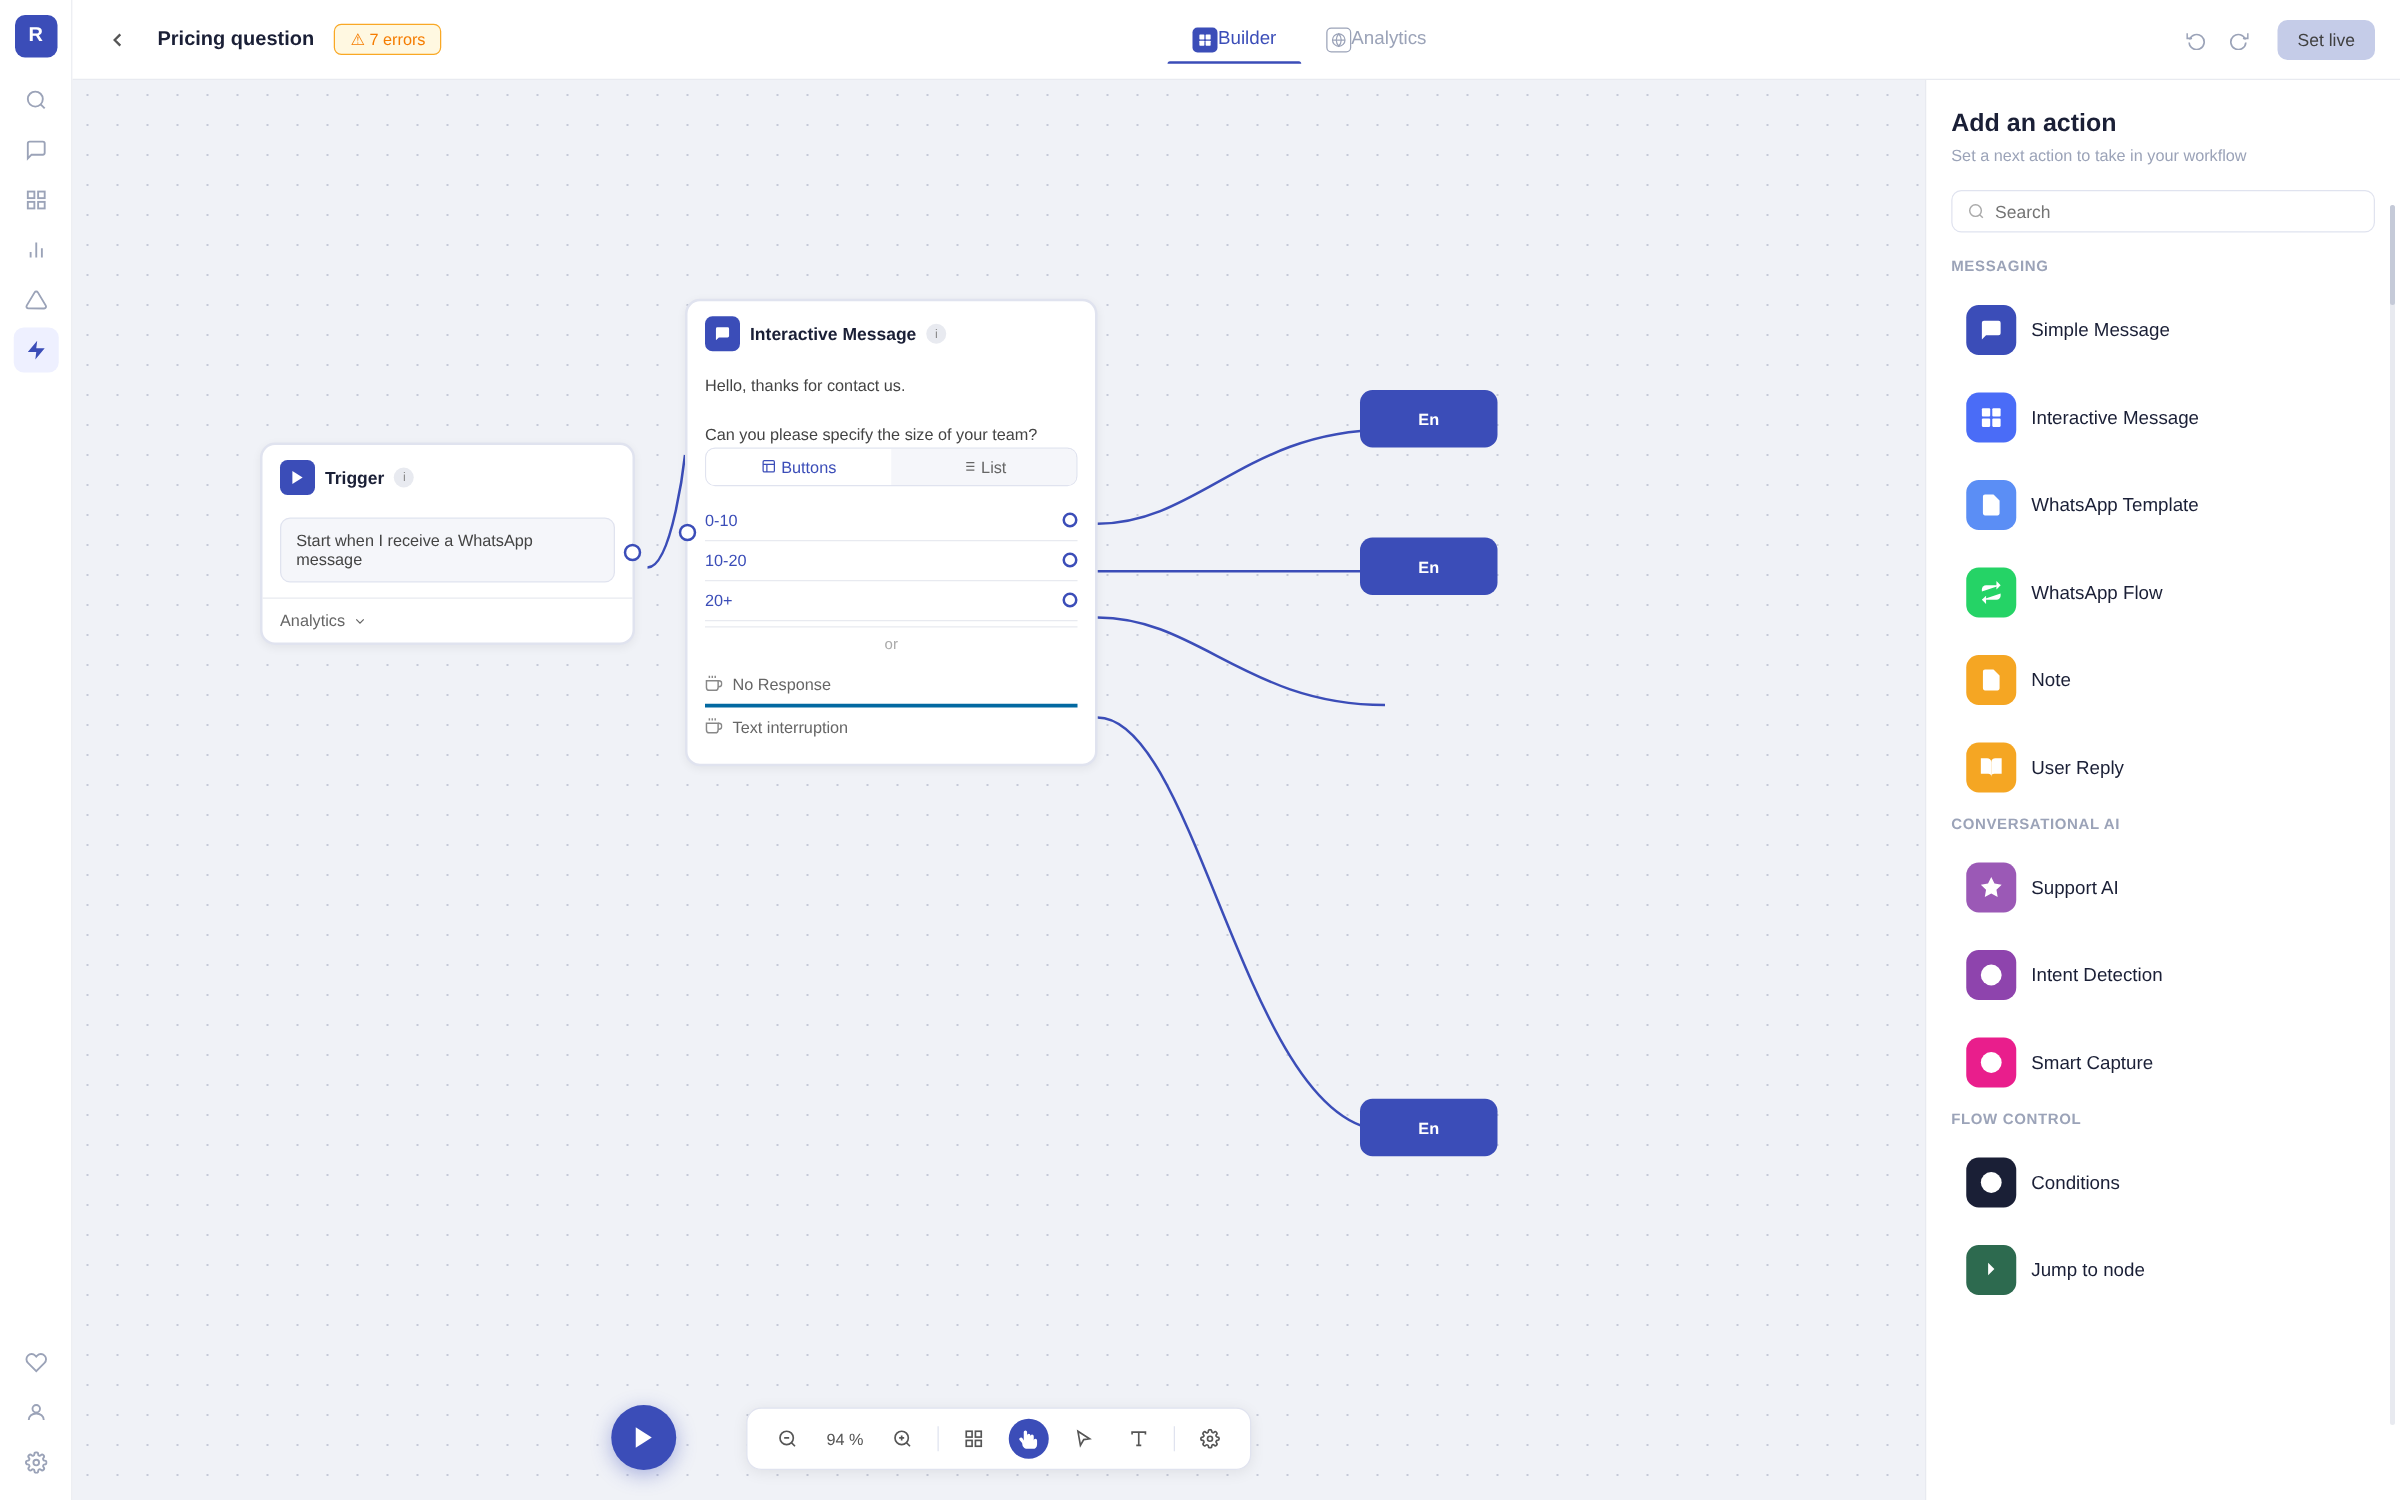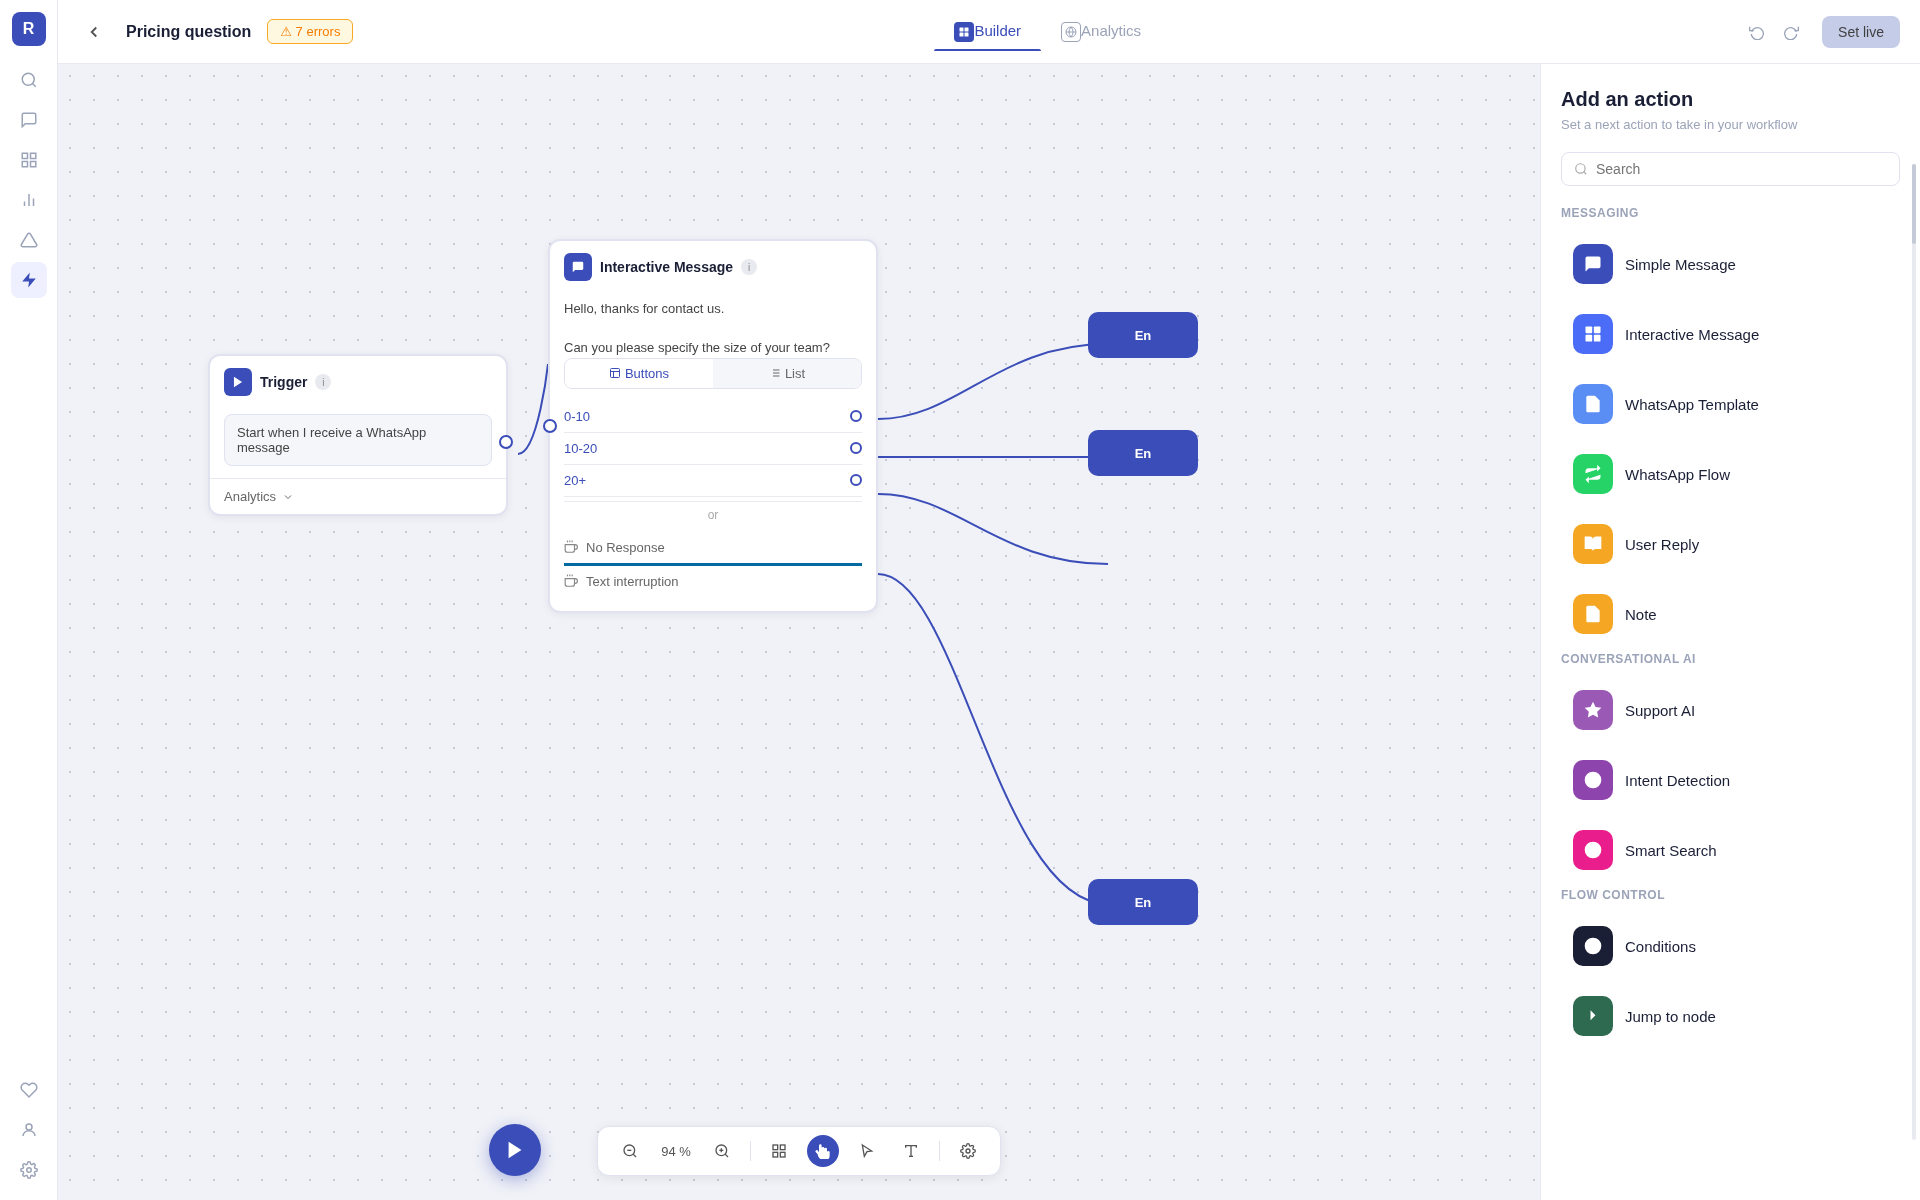--- a/index.html
+++ b/index.html
@@ -812,41 +812,41 @@
           <polyline points="17,1 21,5 17,9"></polyline>
           <path d="M3,11V9a4,4,0,0,1,4-4h14"></path>
           <polyline points="7,23 3,19 7,15"></polyline>
           <path d="M21,13v2a4,4,0,0,1-4,4H3"></path>
         </svg>
     </div>
     <span class="action-label">WhatsApp Flow</span>
   </div>
 
   <div class="action-item">
-    <div class="action-icon orange-book">
-      <svg width="20" height="20" viewBox="0 0 24 24" fill="white">
-          <path d="M2 3h6a4 4 0 0 1 4 4v14a3 3 0 0 0-3-3H2z"></path>
-          <path d="M22 3h-6a4 4 0 0 0-4 4v14a3 3 0 0 1 3-3h7z"></path>
-        </svg>
-    </div>
-    <span class="action-label">User Reply</span>
-  </div>
-
-  <div class="action-item">
     <div class="action-icon orange">
       <svg width="20" height="20" viewBox="0 0 24 24" fill="white">
           <path d="M14,2H6C4.9,2,4,2.9,4,4v16c0,1.1,0.9,2,2,2h12c1.1,0,2-0.9,2-2V8L14,2z"></path>
           <polyline points="14,2 14,8 20,8"></polyline>
           <line x1="16" y1="13" x2="8" y2="13"></line>
           <line x1="16" y1="17" x2="8" y2="17"></line>
         </svg>
     </div>
     <span class="action-label">Note</span>
   </div>
 
+  <div class="action-item">
+    <div class="action-icon orange-book">
+      <svg width="20" height="20" viewBox="0 0 24 24" fill="white">
+          <path d="M2 3h6a4 4 0 0 1 4 4v14a3 3 0 0 0-3-3H2z"></path>
+          <path d="M22 3h-6a4 4 0 0 0-4 4v14a3 3 0 0 1 3-3h7z"></path>
+        </svg>
+    </div>
+    <span class="action-label">User Reply</span>
+  </div>
+
   <div class="section-label">Conversational AI</div>
 
   <div class="action-item">
     <div class="action-icon purple">
       <svg width="20" height="20" viewBox="0 0 24 24" fill="white">
           <polygon points="12,2 15.09,8.26 22,9.27 17,14.14 18.18,21.02 12,17.77 5.82,21.02 7,14.14 2,9.27 8.91,8.26 12,2"></polygon>
         </svg>
     </div>
     <span class="action-label">Support AI</span>
   </div>
@@ -863,21 +863,21 @@
   </div>
 
   <div class="action-item">
     <div class="action-icon pink">
       <svg width="20" height="20" viewBox="0 0 24 24" fill="white">
           <circle cx="12" cy="12" r="10"></circle>
           <line x1="12" y1="8" x2="12" y2="16"></line>
           <line x1="8" y1="12" x2="16" y2="12"></line>
         </svg>
     </div>
-    <span class="action-label">Smart Search</span>
+    <span class="action-label">Smart Capture</span>
   </div>
 
   <div class="section-label">Flow Control</div>
 
   <div class="action-item">
     <div class="action-icon dark">
       <svg width="20" height="20" viewBox="0 0 24 24" fill="white">
           <circle cx="12" cy="12" r="10"></circle>
           <line x1="4.93" y1="4.93" x2="19.07" y2="19.07"></line>
         </svg>

